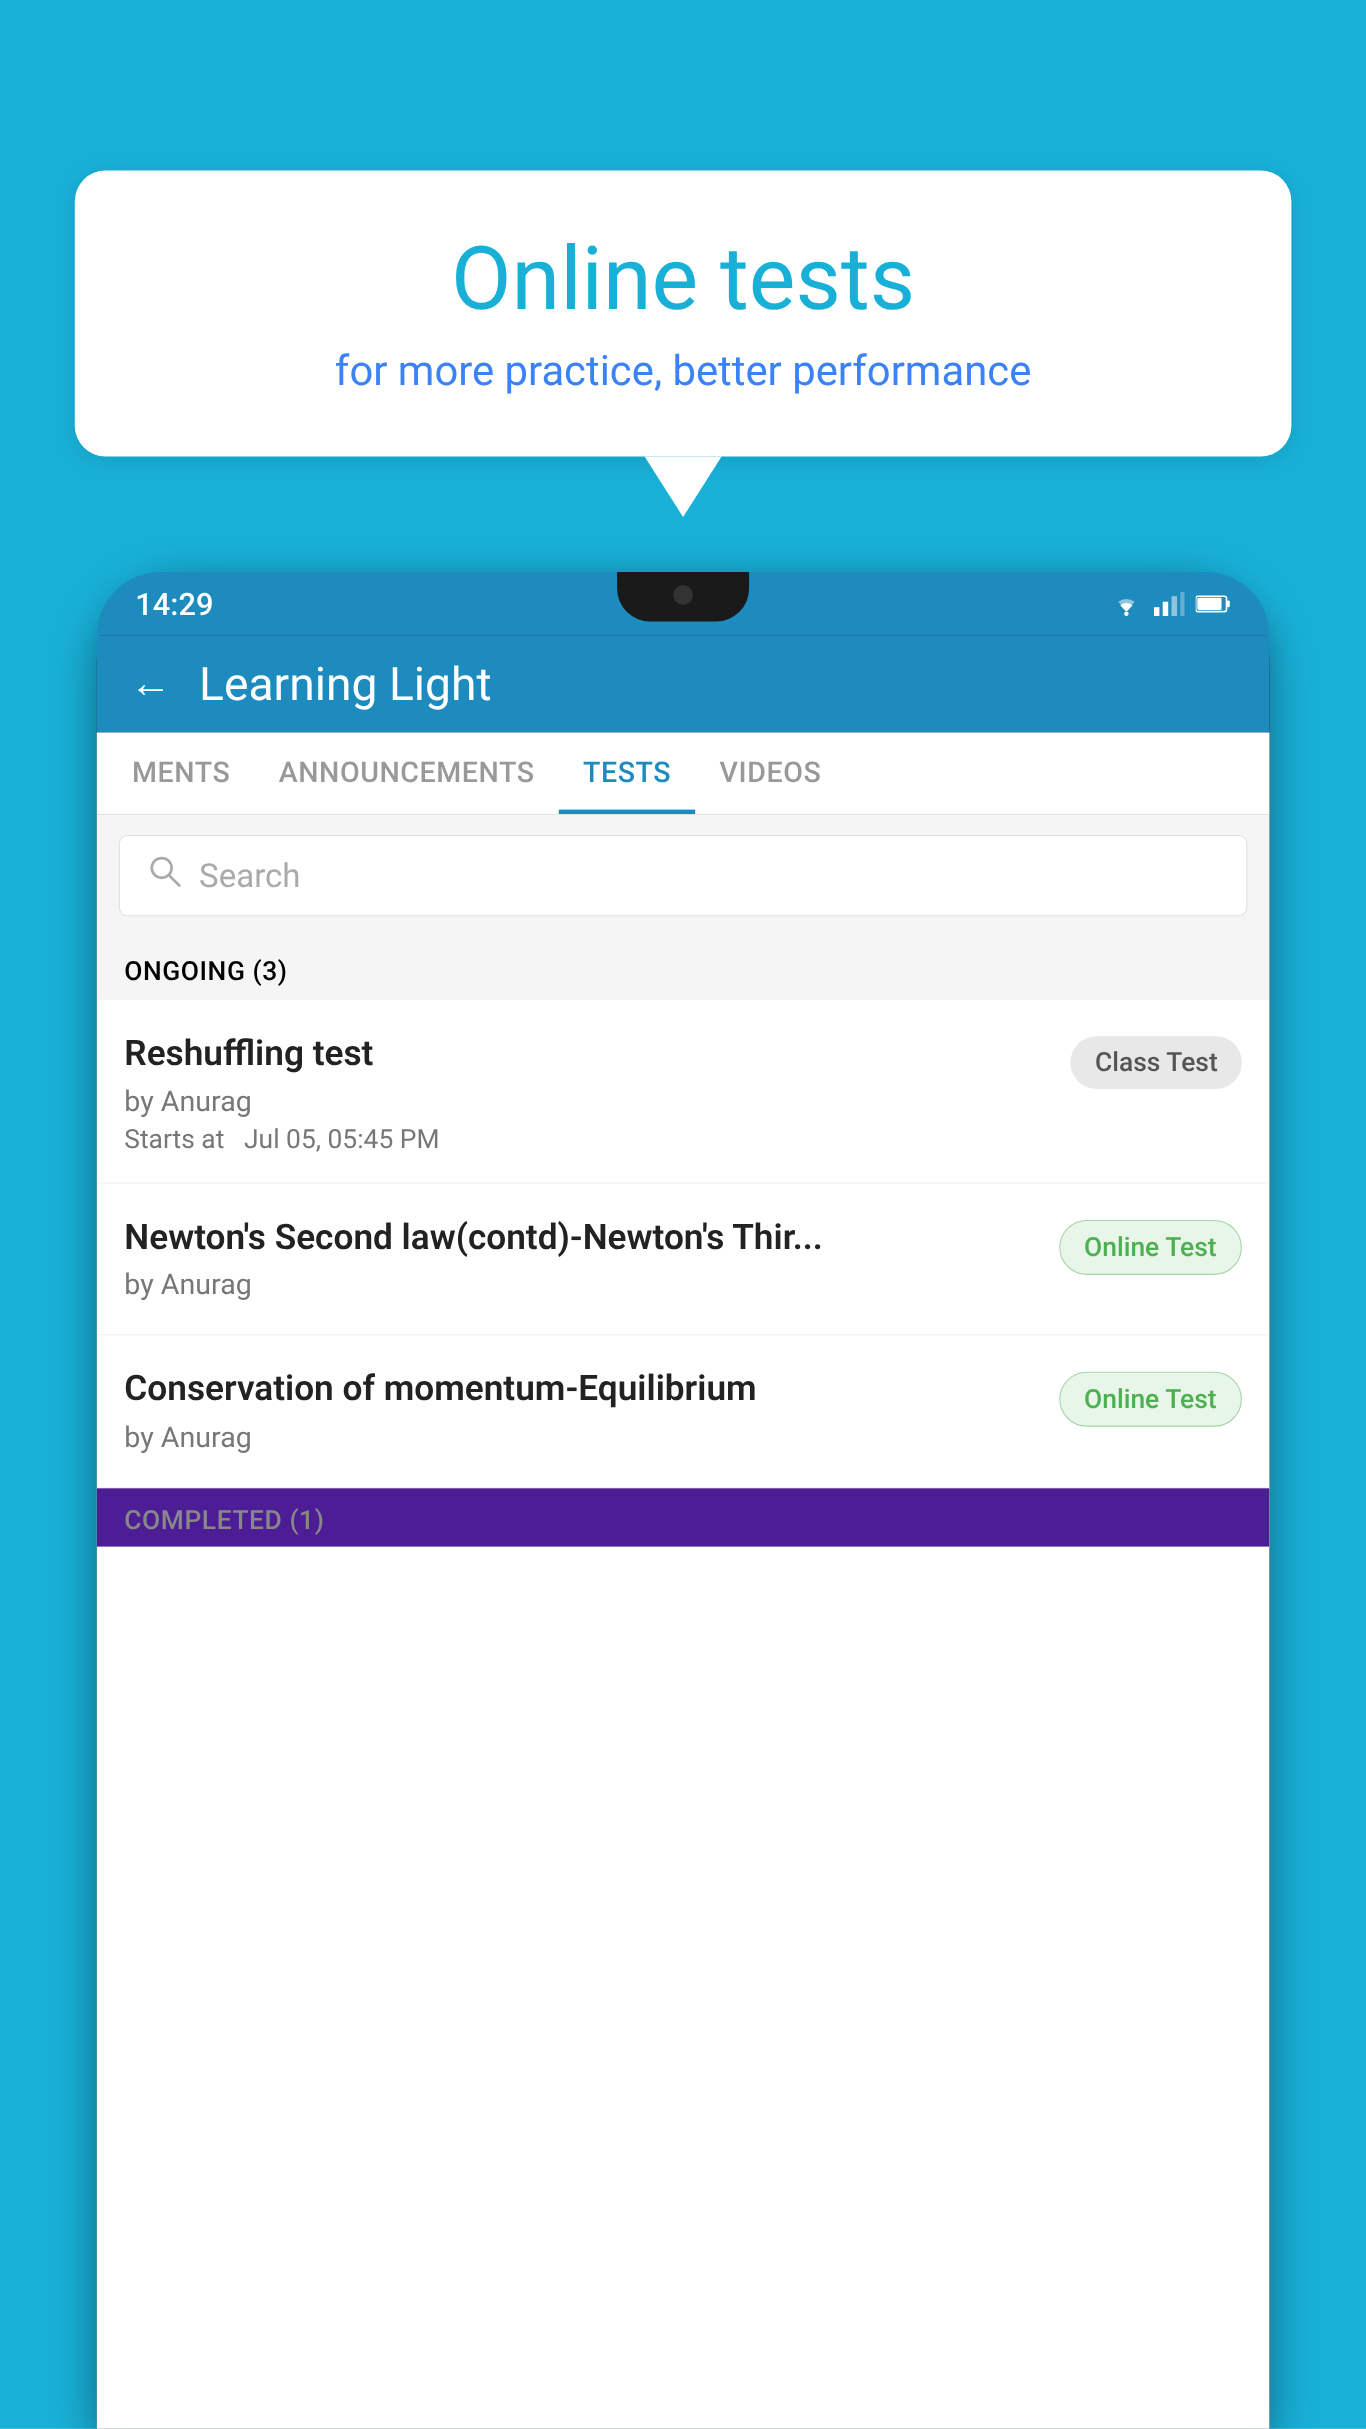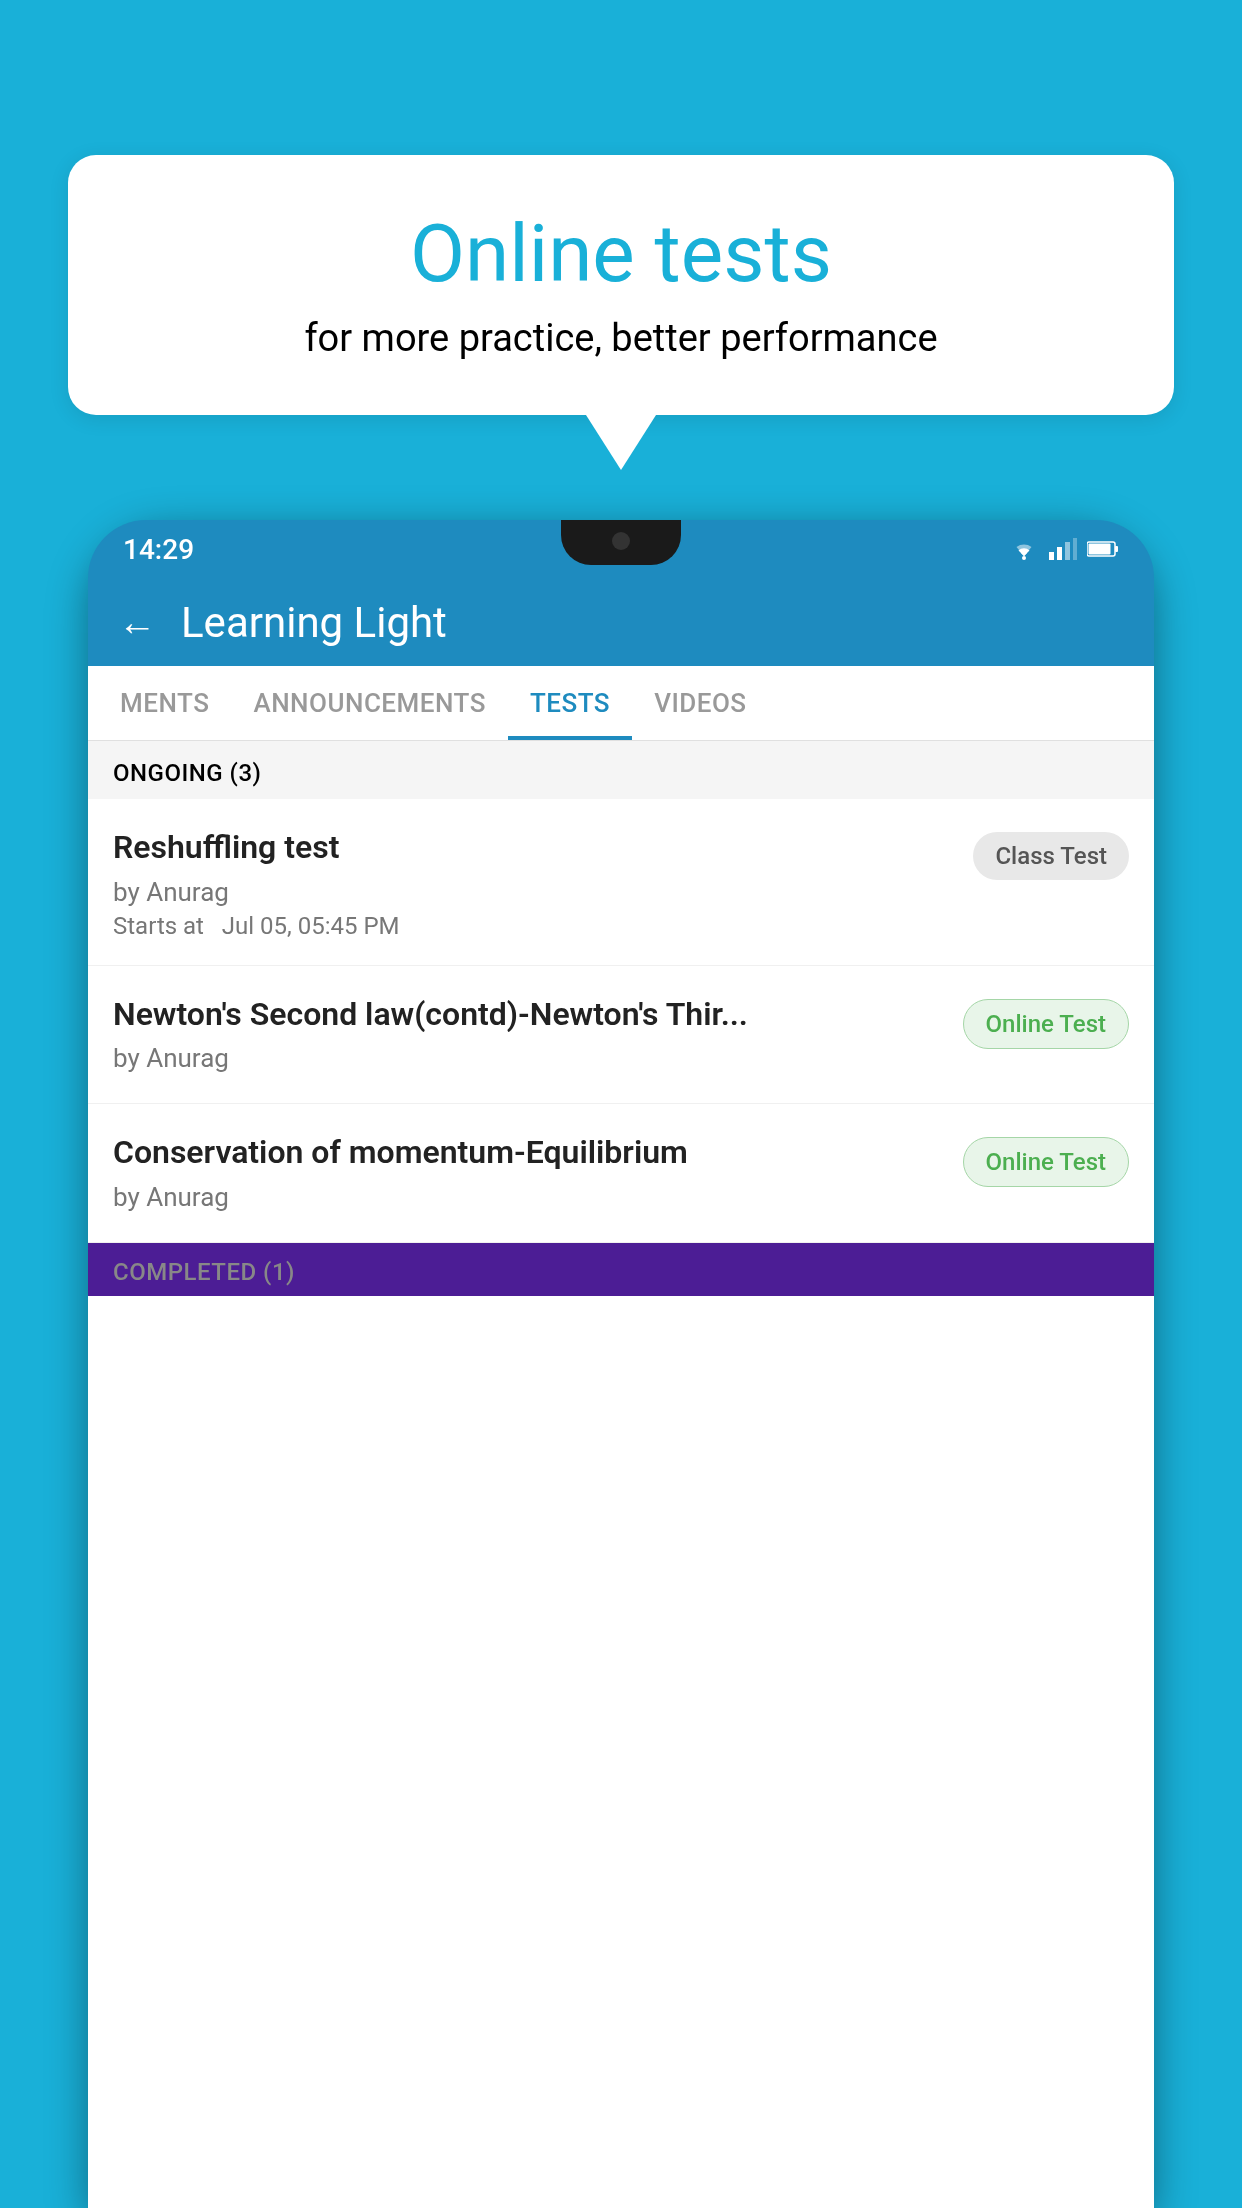--- a/index.html
+++ b/index.html
@@ -37,21 +37,21 @@
     .speech-bubble-title {
       font-size: 80px;
       color: #19b0d8;
       font-weight: 400;
       line-height: 1.1;
       margin-bottom: 18px;
     }
 
     .speech-bubble-subtitle {
       font-size: 38px;
-      color: #000000;
+      color: #3b82f6;
       font-weight: 400;
     }
 
     .speech-bubble-arrow {
       width: 0;
       height: 0;
       border-left: 35px solid transparent;
       border-right: 35px solid transparent;
       border-top: 55px solid white;
       margin-top: 0;
@@ -330,20 +330,31 @@
 
   <div class="phone-content">
 
     <div class="tabs-bar">
       <div class="tab-item">MENTS</div>
       <div class="tab-item">ANNOUNCEMENTS</div>
       <div class="tab-item active">TESTS</div>
       <div class="tab-item">VIDEOS</div>
     </div>
 
+    <div class="search-container">
+      <div class="search-bar">
+        <span class="search-icon">
+          <svg width="32" height="32" viewBox="0 0 32 32" fill="none">
+            <circle cx="13" cy="13" r="9" stroke="#aaa" stroke-width="2.5"></circle>
+            <line x1="20" y1="20" x2="29" y2="29" stroke="#aaa" stroke-width="2.5" stroke-linecap="round"></line>
+          </svg>
+        </span>
+        <span class="search-text">Search</span>
+      </div>
+    </div>
 
     <div class="section-label">ONGOING (3)</div>
 
     <div class="test-list">
 
       <div class="test-item">
         <div class="test-info">
           <div class="test-title">Reshuffling test</div>
           <div class="test-author">by Anurag</div>
           <div class="test-date">Starts at &nbsp; Jul 05, 05:45 PM</div>

